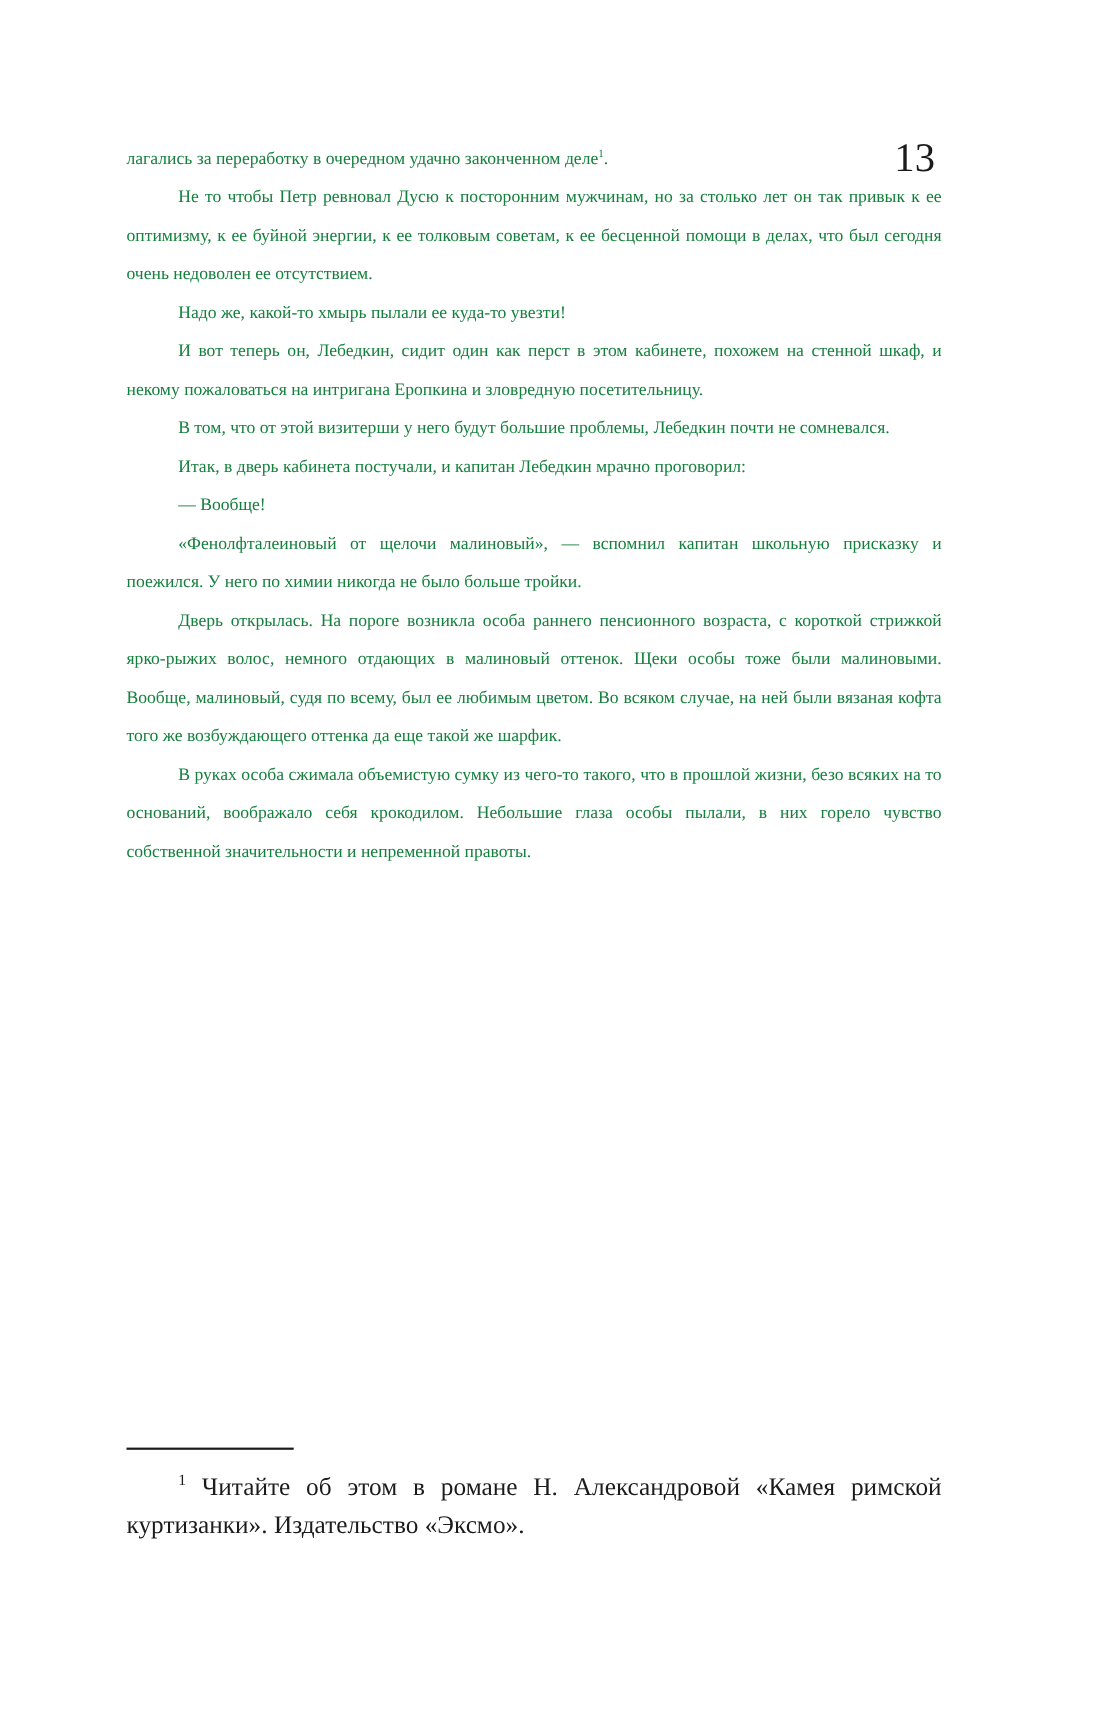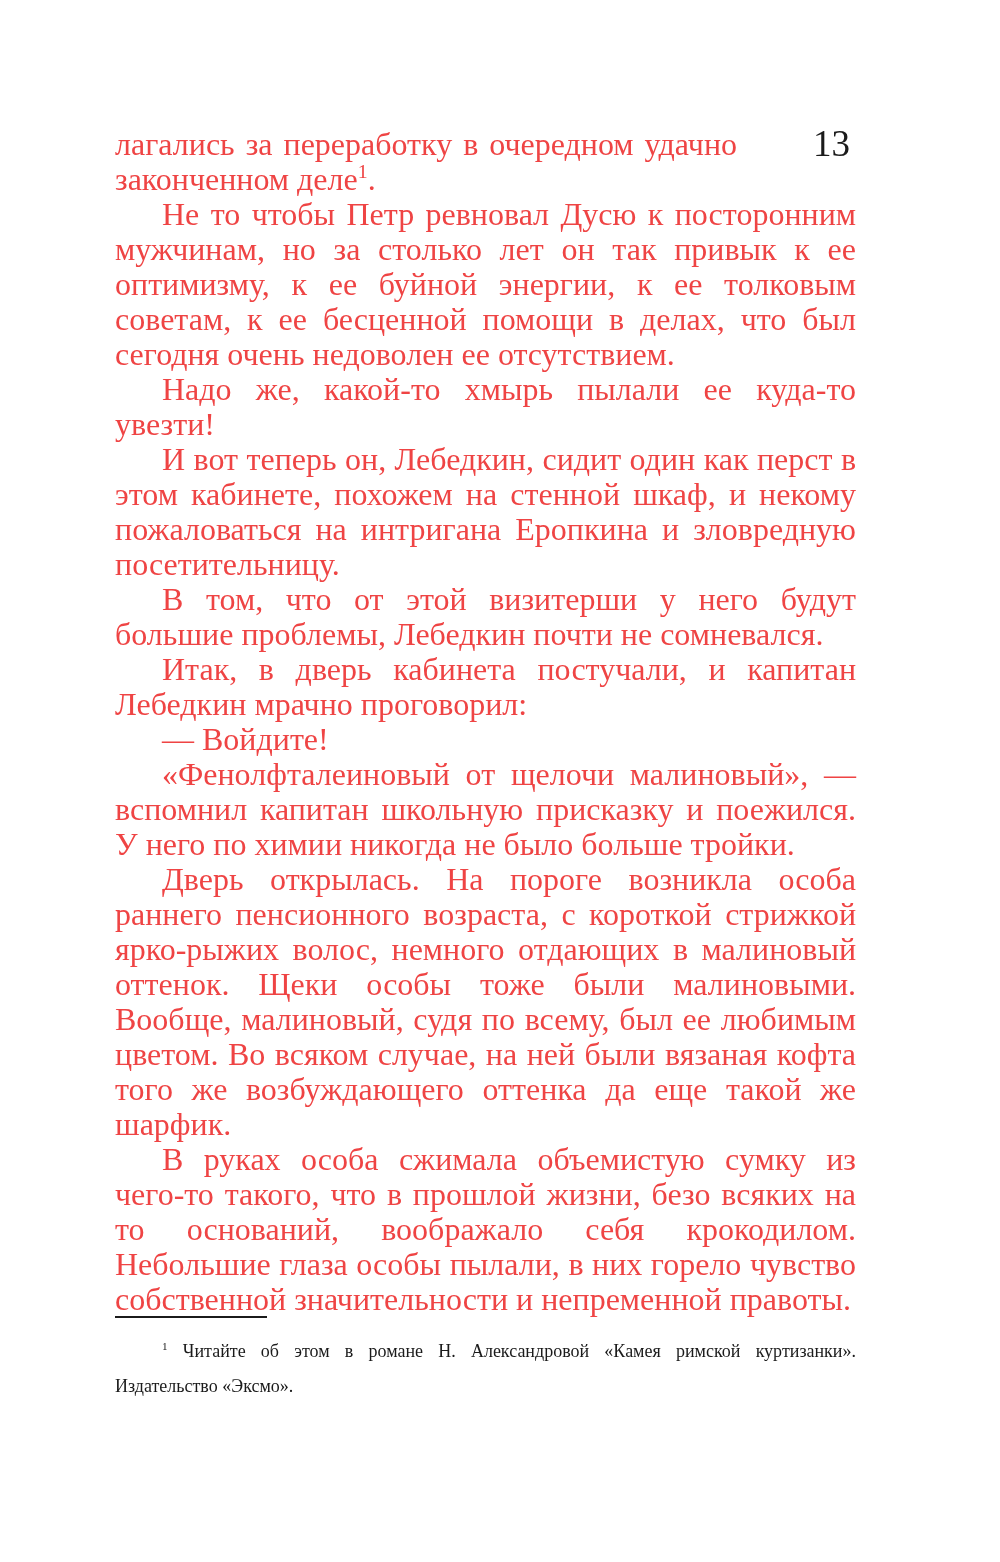--- a/index.html
+++ b/index.html
@@ -24,24 +24,24 @@
     font-size: 37px;
     line-height: 40px;
     color: #1b1b1b;
     margin-left: 24px;
   }
   .text-block {
     position: absolute;
     left: 115px;
     top: 127px;
     width: 741px;
-    font-size: 32px;
+    font-size: 16px;
     line-height: 35px;
     text-align: justify;
-    color: #ef4444;
+    color: #15803d;
   }
   .text-block p {
     margin: 0;
   }
   p.para {
     text-indent: 47px;
   }
   p.continuation {
     text-indent: 0;
     width: 622px;
@@ -57,21 +57,21 @@
     top: 1316px;
     width: 741px;
   }
   .footnote-rule {
     width: 152px;
     height: 0;
     border-top: 2px solid #1b1b1b;
     margin-bottom: 16px;
   }
   .footnote-text {
-    font-size: 18px;
+    font-size: 23px;
     line-height: 35px;
     text-align: justify;
     text-indent: 47px;
     color: #1b1b1b;
   }
 </style>
 </head>
 <body>
 
 <div class="page">
@@ -80,21 +80,21 @@
 
   <div class="text-block">
 
     <p class="continuation"><span>лагались за переработку в очередном удачно законченном деле</span><sup class="fn-mark">1</sup><span>.</span></p>
 
     <p class="para">Не то чтобы Петр ревновал Дусю к посторонним мужчинам, но за столько лет он так привык к ее оптимизму, к ее буйной энергии, к ее толковым советам, к ее бесценной помощи в делах, что был сегодня очень недоволен ее отсутствием.</p>
     <p class="para">Надо же, какой-то хмырь пылали ее куда-то увезти!</p>
     <p class="para">И вот теперь он, Лебедкин, сидит один как перст в этом кабинете, похожем на стенной шкаф, и некому пожаловаться на интригана Еропкина и зловредную посетительницу.</p>
     <p class="para">В том, что от этой визитерши у него будут большие проблемы, Лебедкин почти не сомневался.</p>
     <p class="para">Итак, в дверь кабинета постучали, и капитан Лебедкин мрачно проговорил:</p>
-    <p class="para">— Войдите!</p>
+    <p class="para">— Вообще!</p>
     <p class="para">«Фенолфталеиновый от щелочи малиновый», — вспомнил капитан школьную присказку и поежился. У него по химии никогда не было больше тройки.</p>
     <p class="para">Дверь открылась. На пороге возникла особа раннего пенсионного возраста, с короткой стрижкой ярко-рыжих волос, немного отдающих в малиновый оттенок. Щеки особы тоже были малиновыми. Вообще, малиновый, судя по всему, был ее любимым цветом. Во всяком случае, на ней были вязаная кофта того же возбуждающего оттенка да еще такой же шарфик.</p>
     <p class="para">В руках особа сжимала объемистую сумку из чего-то такого, что в прошлой жизни, безо всяких на то оснований, воображало себя крокодилом. Небольшие глаза особы пылали, в них горело чувство собственной значительности и непременной правоты.</p>
 
   </div>
 
   <div class="footnote-section">
     <div class="footnote-rule"></div>
     <p class="footnote-text"><sup class="fn-mark">1</sup><span> Читайте об этом в романе Н. Александровой «Камея римской куртизанки». Издательство «Эксмо».</span></p>
   </div>

